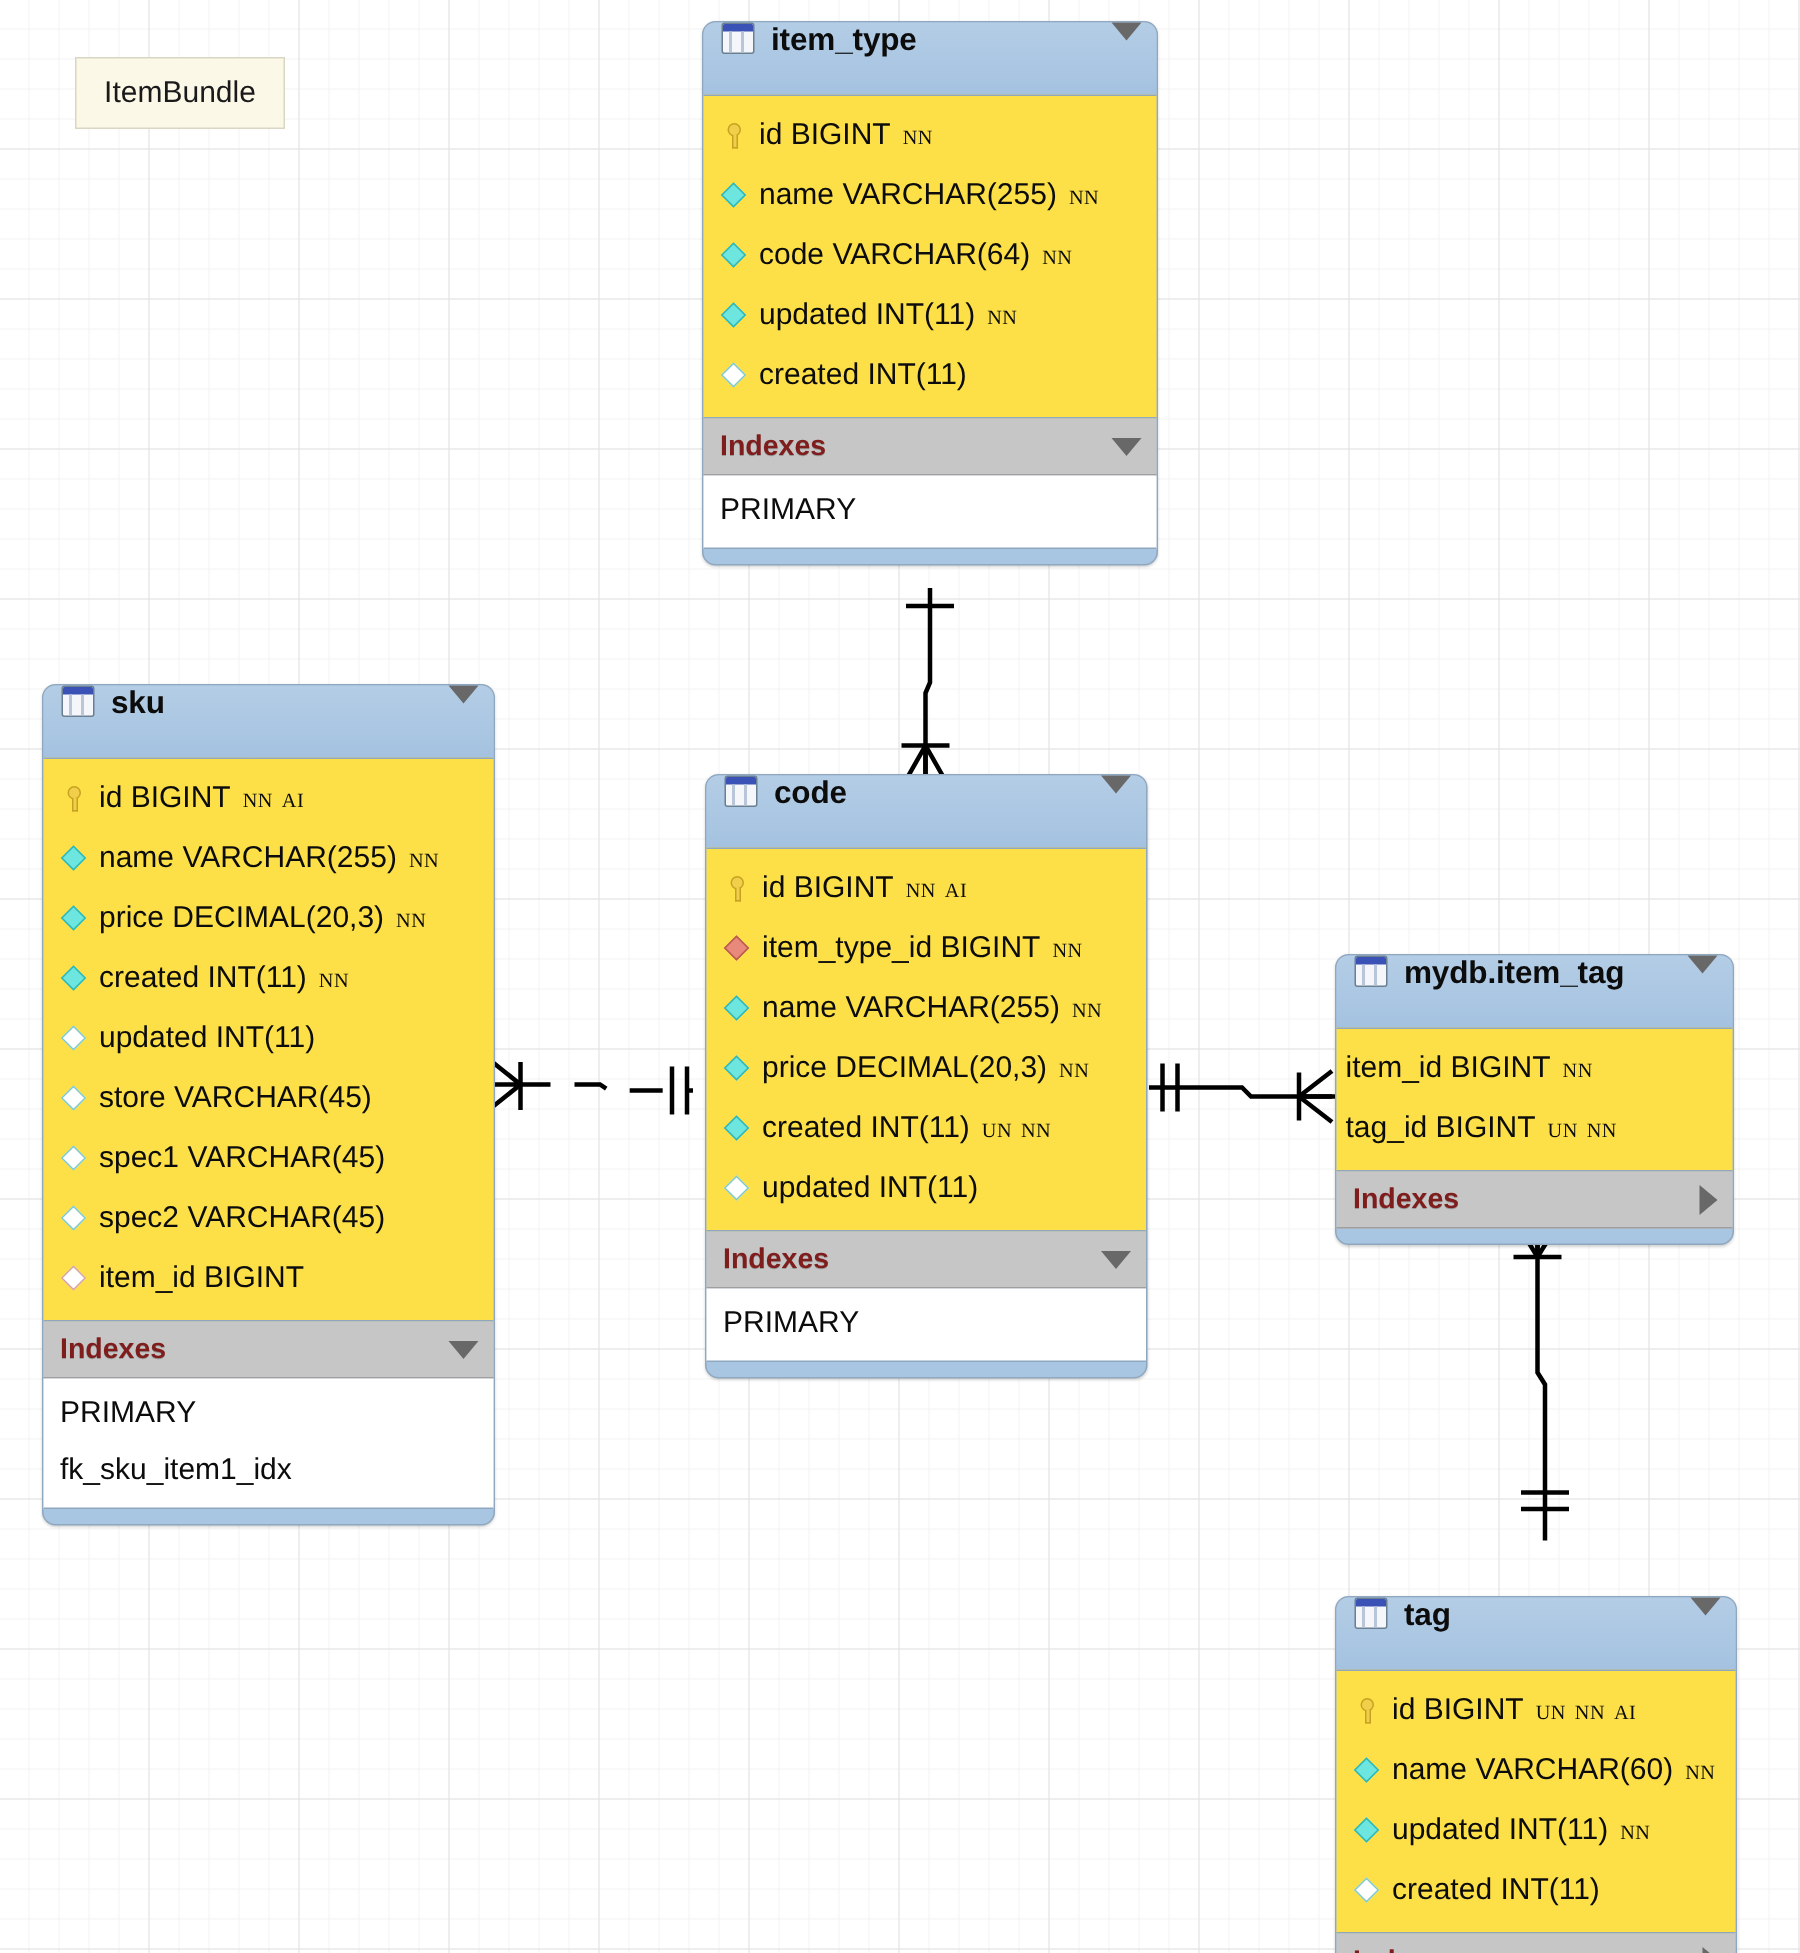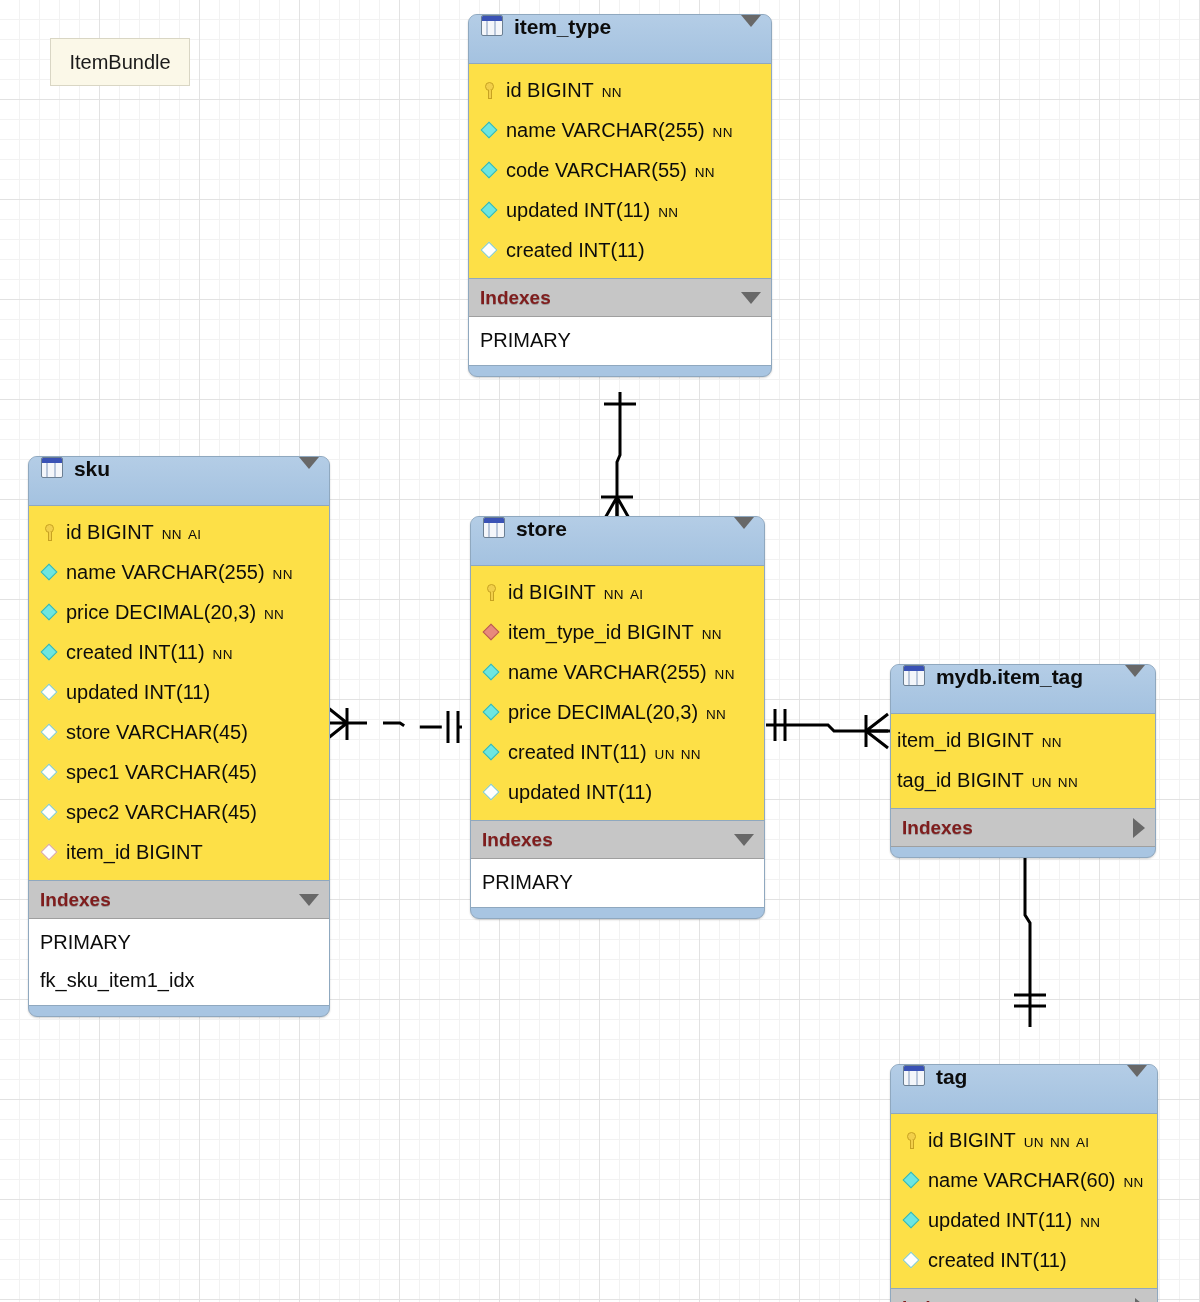--- a/index.html
+++ b/index.html
@@ -190,20 +190,21 @@
 
   .col-name {
     font-size: 20px;
     color: #0c0c0c;
   }
   .col-flags {
     font-size: 13.5px;
     color: #0c0c0c;
     margin-left: 8px;
     letter-spacing: 0.3px;
+    font-family: Liberation Serif, serif;
   }
   .col-flags span { margin-right: 6px; }
 
   .idx-header {
     height: 38px;
     display: flex;
     align-items: center;
     padding: 0 10px 0 11px;
     box-sizing: border-box;
     background: #c6c6c6;
@@ -294,21 +295,21 @@
           <span class="col-name">id BIGINT</span>
           <span class="col-flags"><span>NN</span></span>
         </div>
         <div class="col-row">
           <span class="col-icon ic-dia fill-cyan"></span>
           <span class="col-name">name VARCHAR(255)</span>
           <span class="col-flags"><span>NN</span></span>
         </div>
         <div class="col-row">
           <span class="col-icon ic-dia fill-cyan"></span>
-          <span class="col-name">code VARCHAR(55)</span>
+          <span class="col-name">code VARCHAR(64)</span>
           <span class="col-flags"><span>NN</span></span>
         </div>
         <div class="col-row">
           <span class="col-icon ic-dia fill-cyan"></span>
           <span class="col-name">updated INT(11)</span>
           <span class="col-flags"><span>NN</span></span>
         </div>
         <div class="col-row">
           <span class="col-icon ic-dia open-cyan"></span>
           <span class="col-name">created INT(11)</span>
@@ -375,21 +376,21 @@
         <span class="tri tri-down"></span>
       </div>
       <div class="idx-list">
         <div class="idx-row">PRIMARY</div>
         <div class="idx-row">fk_sku_item1_idx</div>
       </div>
     </div>
     <div class="table-fig" style="left: 470px; top: 516px; width: 295px;">
       <div class="tbl-header">
         <span class="tbl-icon"></span>
-        <span class="tbl-title">store</span>
+        <span class="tbl-title">code</span>
         <span class="tri tri-down"></span>
       </div>
       <div class="tbl-columns">
         <div class="col-row">
           <span class="col-icon ic-key"></span>
           <span class="col-name">id BIGINT</span>
           <span class="col-flags"><span>NN</span><span>AI</span></span>
         </div>
         <div class="col-row">
           <span class="col-icon ic-dia fill-red"></span>
@@ -417,21 +418,21 @@
         </div>
       </div>
       <div class="idx-header">
         <span class="idx-title">Indexes</span>
         <span class="tri tri-down"></span>
       </div>
       <div class="idx-list">
         <div class="idx-row">PRIMARY</div>
       </div>
     </div>
-    <div class="table-fig" style="left: 890px; top: 636px; width: 266px; margin-top: 28px;">
+    <div class="table-fig" style="left: 890px; top: 636px; width: 266px;">
       <div class="tbl-header">
         <span class="tbl-icon"></span>
         <span class="tbl-title">mydb.item_tag</span>
         <span class="tri tri-down"></span>
       </div>
       <div class="tbl-columns">
         <div class="col-row noicon">
           <span class="col-name">item_id BIGINT</span>
           <span class="col-flags"><span>NN</span></span>
         </div>

